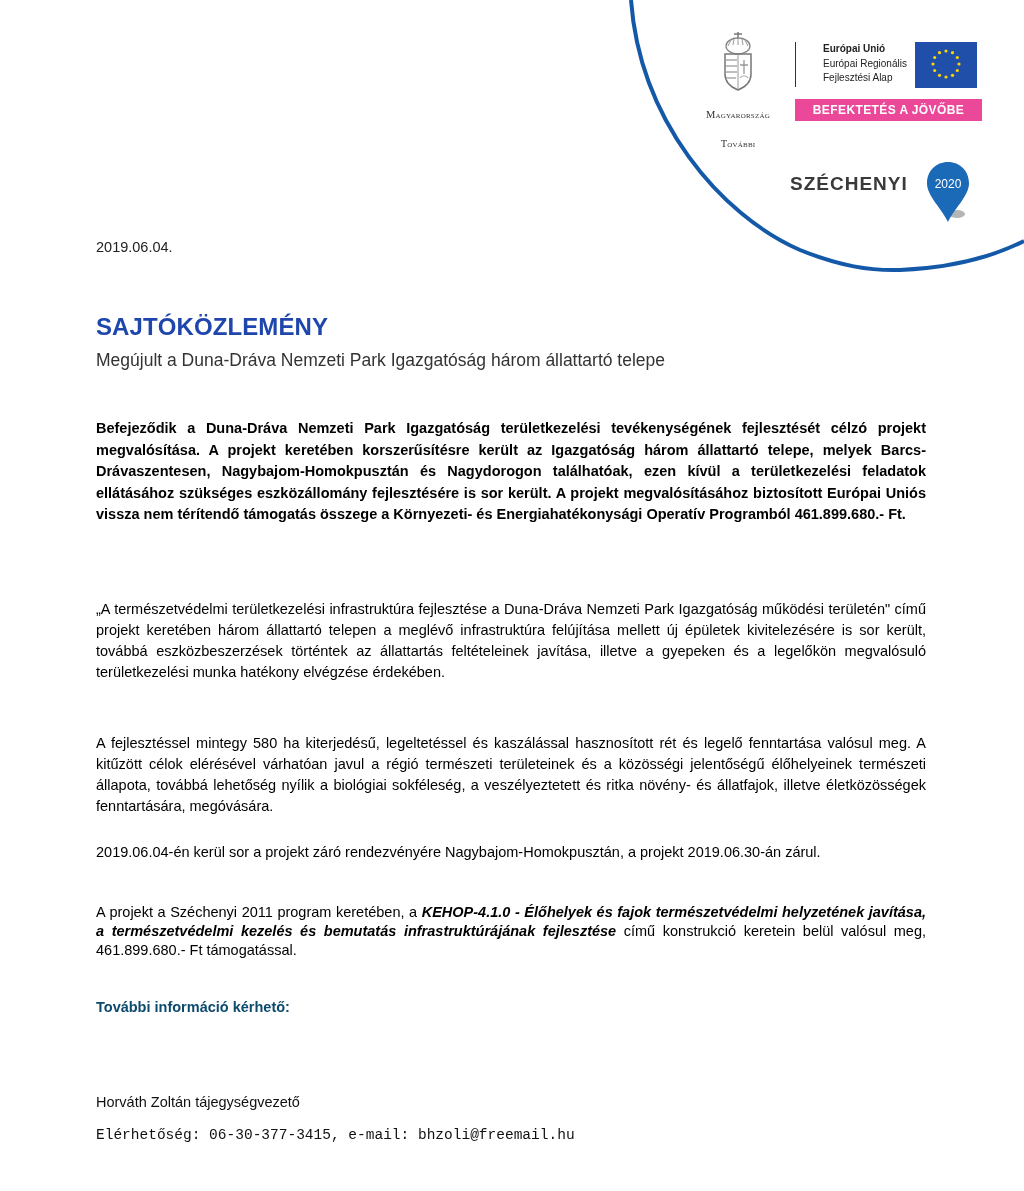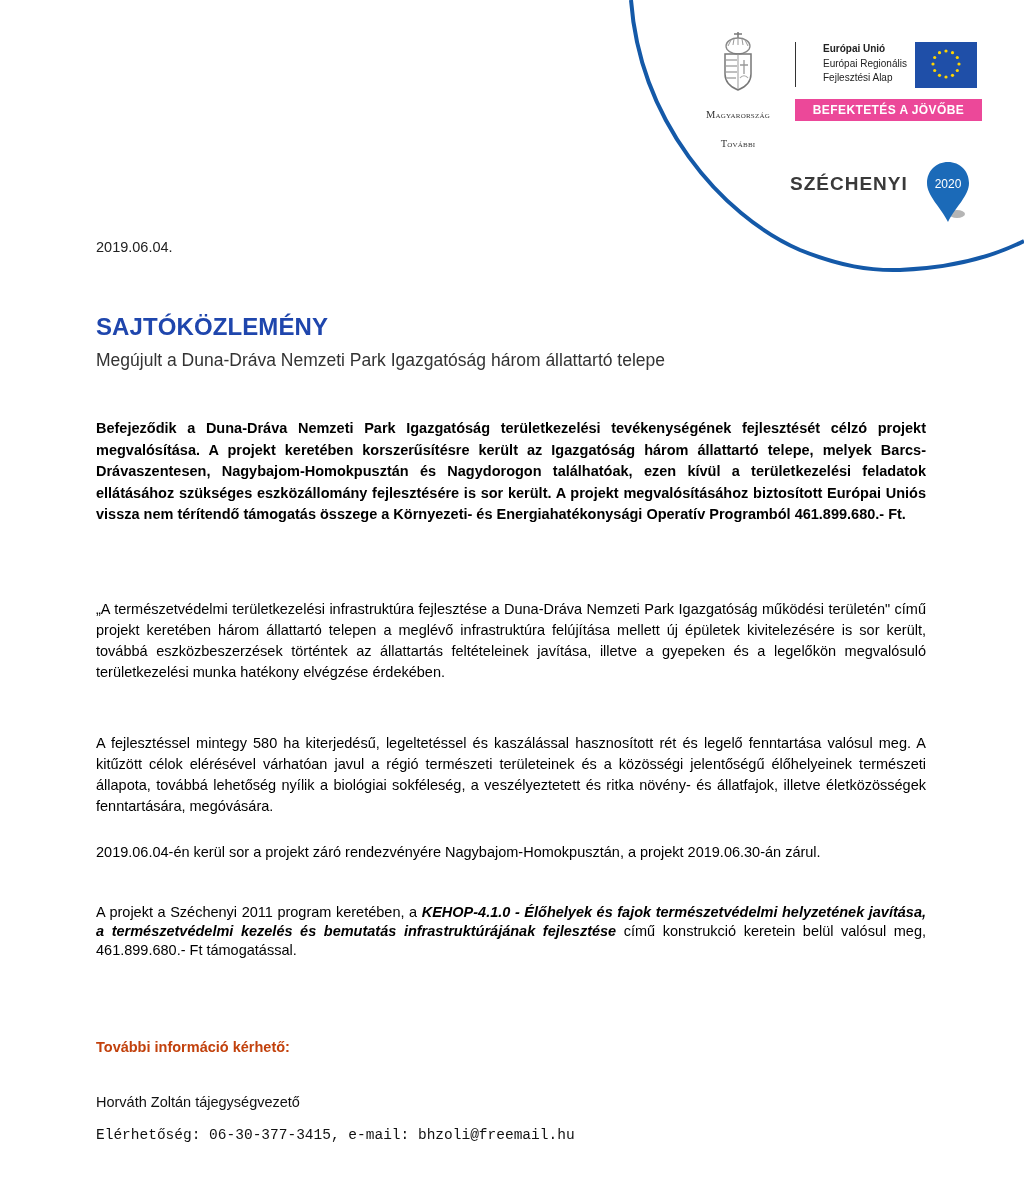--- a/index.html
+++ b/index.html
@@ -32,21 +32,21 @@
 
   
   .body-text { position: absolute; left: 96px; width: 830px; font-size: 14.5px; line-height: 21px; color: #000000; text-align: justify; }
   .lead { top: 418px; font-weight: bold; line-height: 21.5px; }
   .p1 { top: 599px; }
   .p2 { top: 733px; }
   .p3 { top: 842px; }
   .p4 { top: 903px; line-height: 19px; }
   .p4 .emph { font-weight: bold; font-style: italic; }
 
-  .contact-h { position: absolute; left: 96px; top: 1039px; font-size: 14.5px; font-weight: bold; color: #c2410c; }
+  .contact-h { position: absolute; left: 96px; top: 999px; font-size: 14.5px; font-weight: bold; color: #0c4a6e; }
   .contact-name { position: absolute; left: 96px; top: 1087px; font-size: 14.5px; color: #111; margin-top: 7px; }
   .contact-info { position: absolute; left: 96px; top: 1127px; font-size: 14.5px; color: #111; font-family: Liberation Mono, monospace; }
 </style>
 </head>
 <body>
 
 <svg class="arc" viewBox="0 0 1024 280">
   <path d="M631,0 C640,120 720,215 800,250 C840,266 870,271 900,270 C950,268 990,258 1024,241" fill="none" stroke="#1459a8" stroke-width="4"></path>
 </svg>
 

